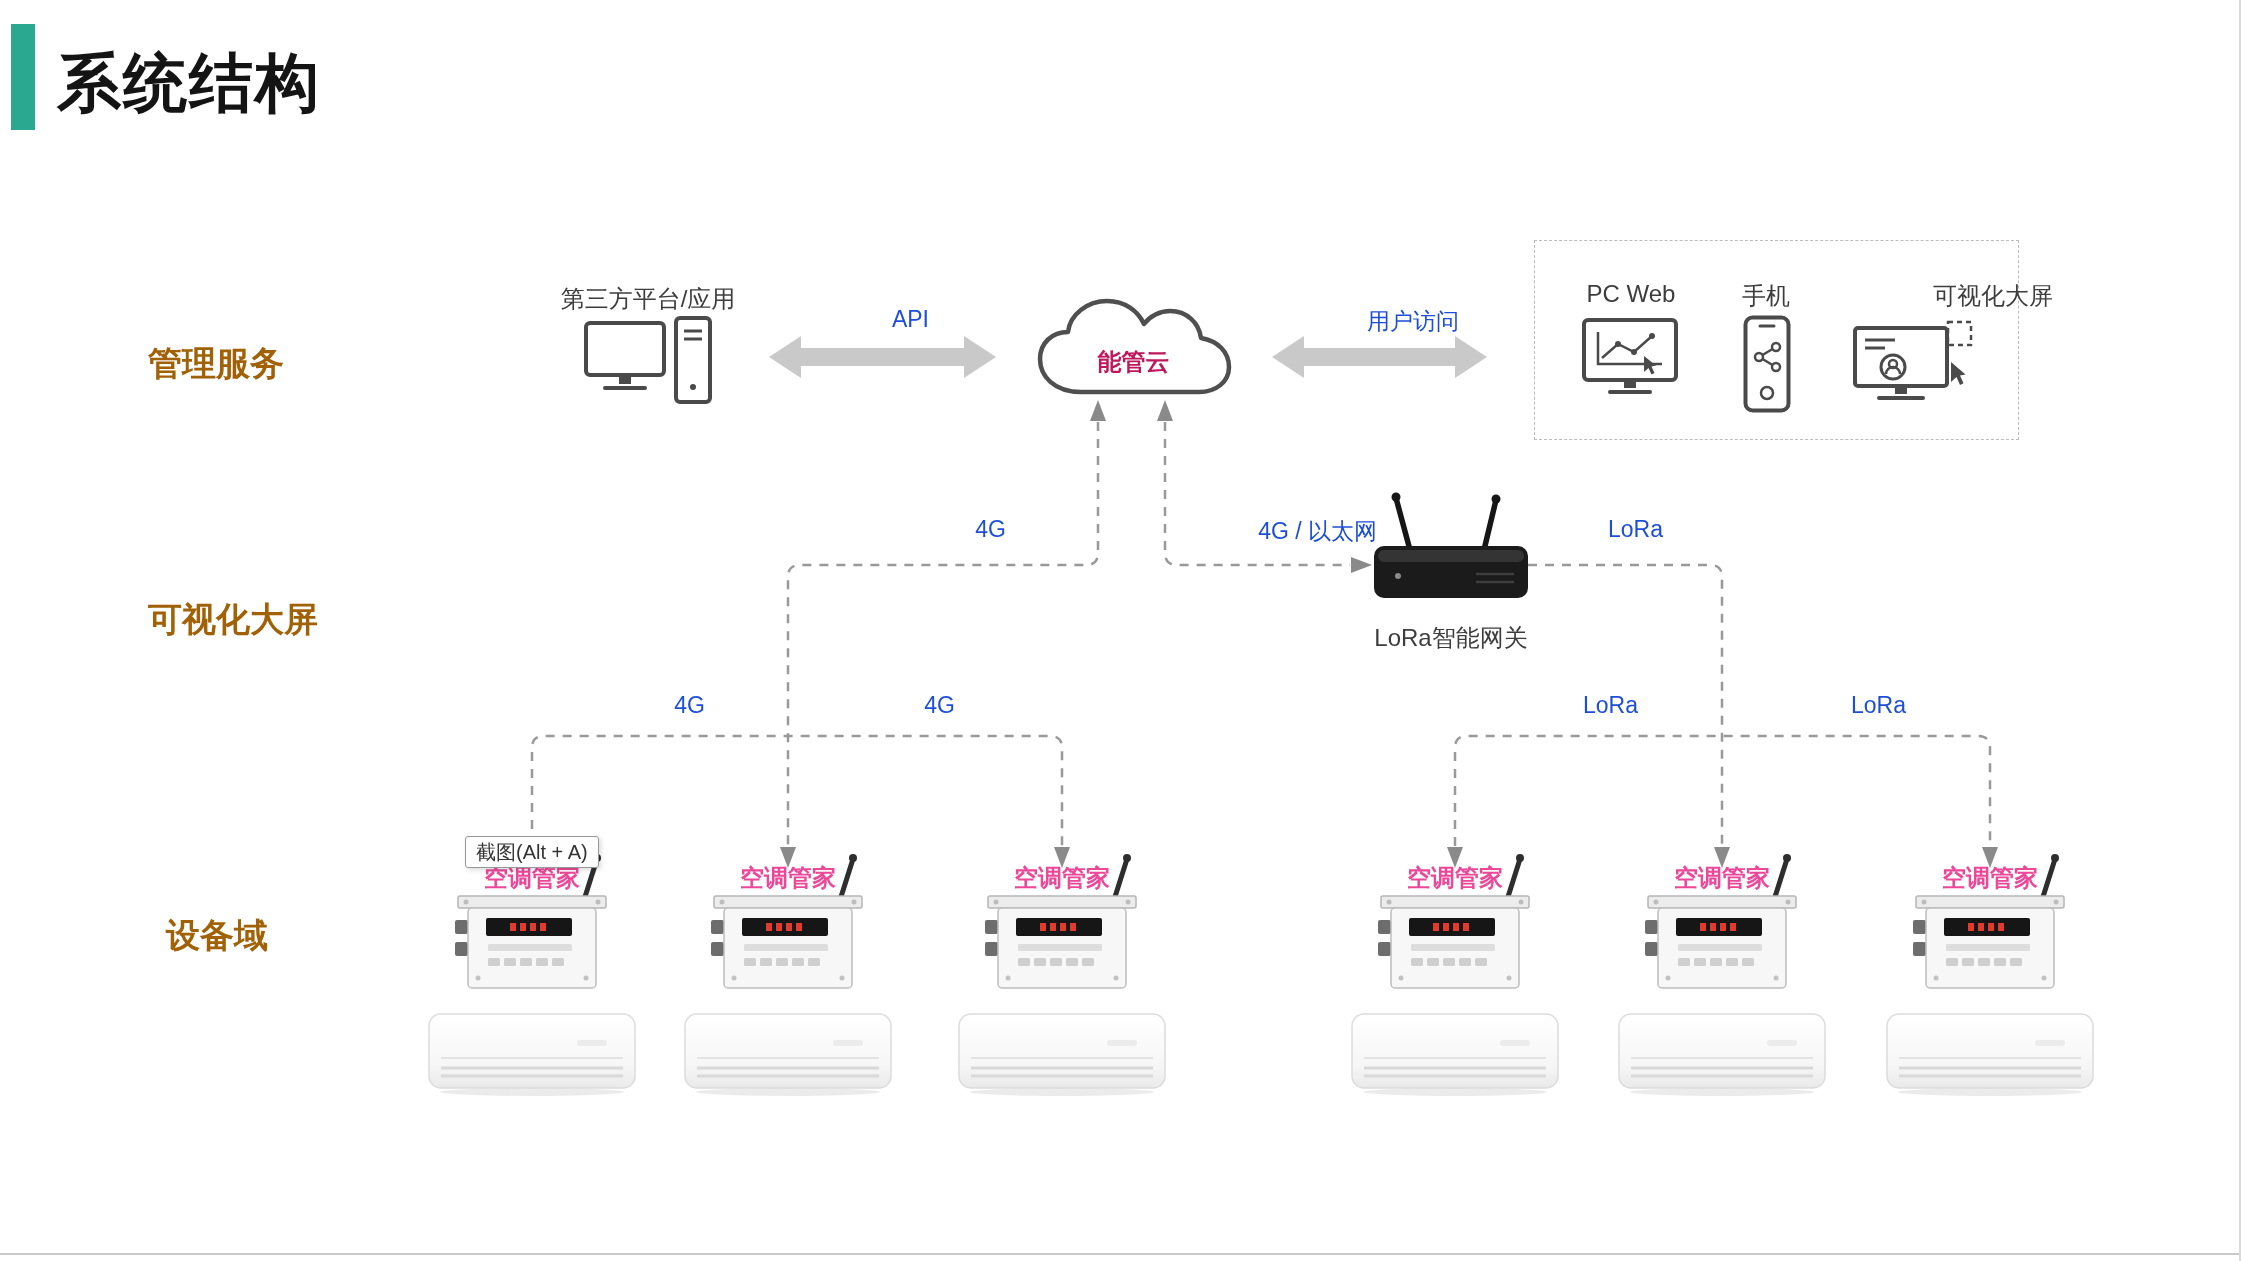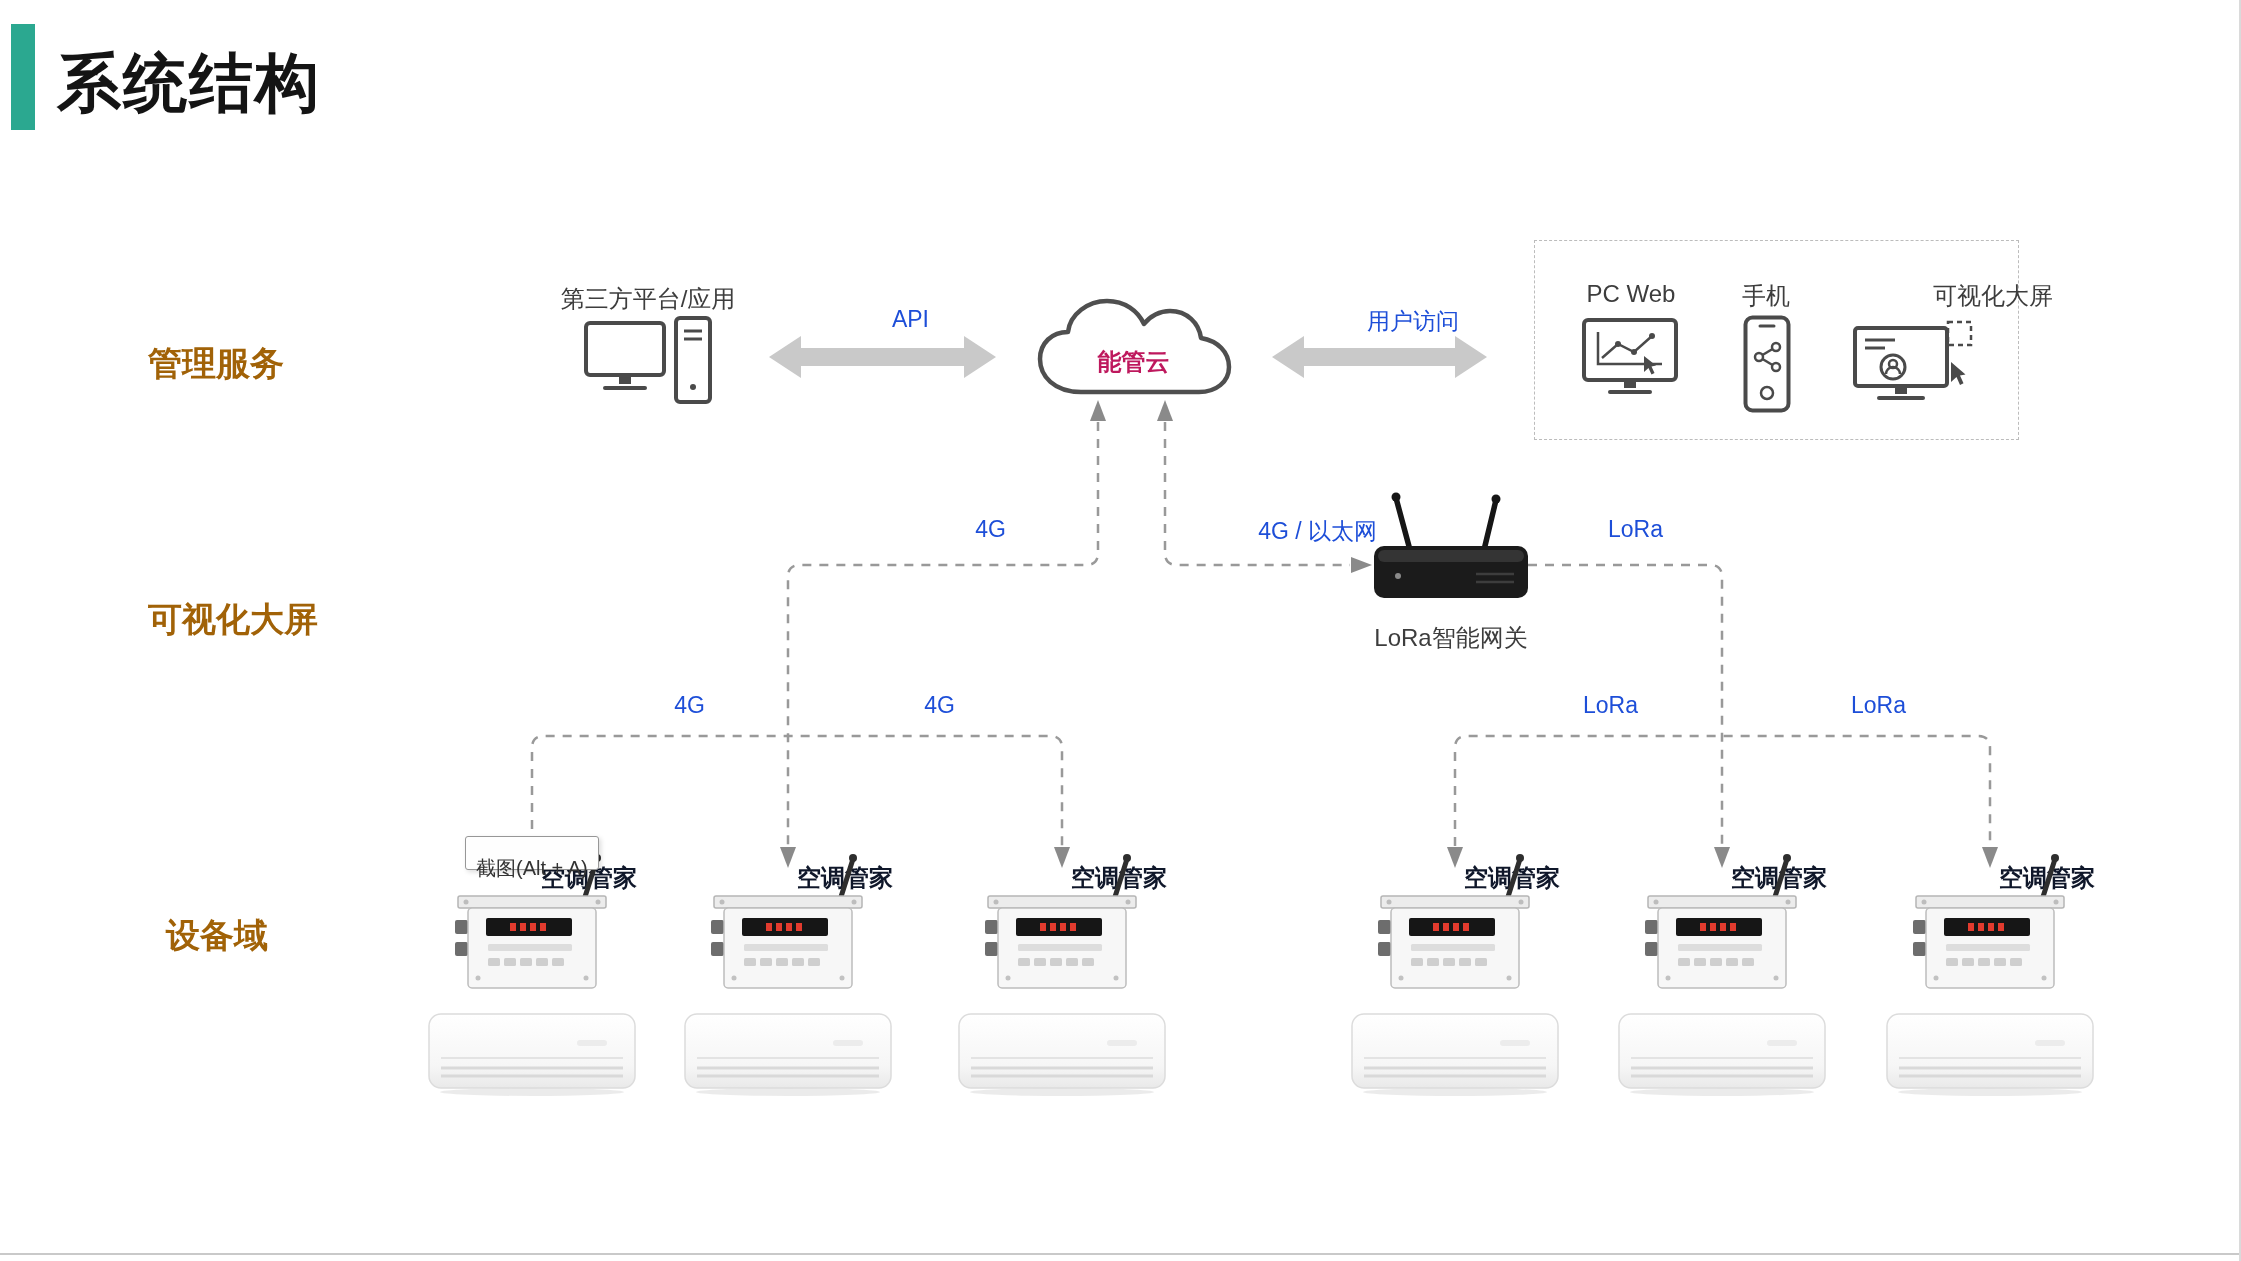--- a/index.html
+++ b/index.html
@@ -11,25 +11,25 @@
   }
   .abs { position:absolute; }
   .accent-bar { left:11px; top:24px; width:24px; height:106px; background:#2BA890; }
   .title { left:57px; top:40px; font-size:64px; font-weight:900; color:#141414; letter-spacing:2px;text-align:right; }
   .layer-label { font-size:34px; font-weight:bold; color:#a16207; white-space:nowrap; }
   .node-label { font-size:24px; font-weight:normal; color:#3d3d3d; text-align:center; white-space:nowrap; }
   .edge-label { font-size:23px; color:#1d4ed8; text-align:right; white-space:nowrap; }
   .client-box { left:1534px; top:240px; width:485px; height:200px; border:1px dashed #bcbcbc; background:#fff; }
   .cloud-label { left:1026px; top:346px; width:215px; font-size:24px; font-weight:bold; color:#be185d; text-align:center; }
   .device-group { width:210px; height:250px; top:850px; }
-  .device-label { position:absolute; top:12px; left:0; width:100%; font-size:24px; font-weight:bold; color:#0f172a; text-align:right; }
+  .device-label { position:absolute; top:12px; left:0; width:100%; font-size:24px; font-weight:bold; color:#ec4899; text-align:center; }
   .controller-svg { position:absolute; left:25px; top:0; width:160px; height:145px; }
   .ac-svg { position:absolute; left:0; top:162px; width:210px; height:85px; }
   .tooltip {
-    left:465px; top:836px; height:32px; line-height:30px; padding:16px 10px; z-index:6;
+    left:465px; top:836px; height:32px; line-height:30px; padding:0 10px; z-index:6;
     background:#fefefe; border:1px solid #979797; border-radius:3px;
     font-size:20px; color:#333; white-space:nowrap; box-shadow:2px 2px 5px rgba(0,0,0,0.14);
   }
   .bottom-line { left:0; top:1253px; width:2241px; height:2px; background:#c9c9c9; }
   svg.icon { display:block; }
 </style>
 </head>
 <body>
 
 <svg width="0" height="0" style="position:absolute">

